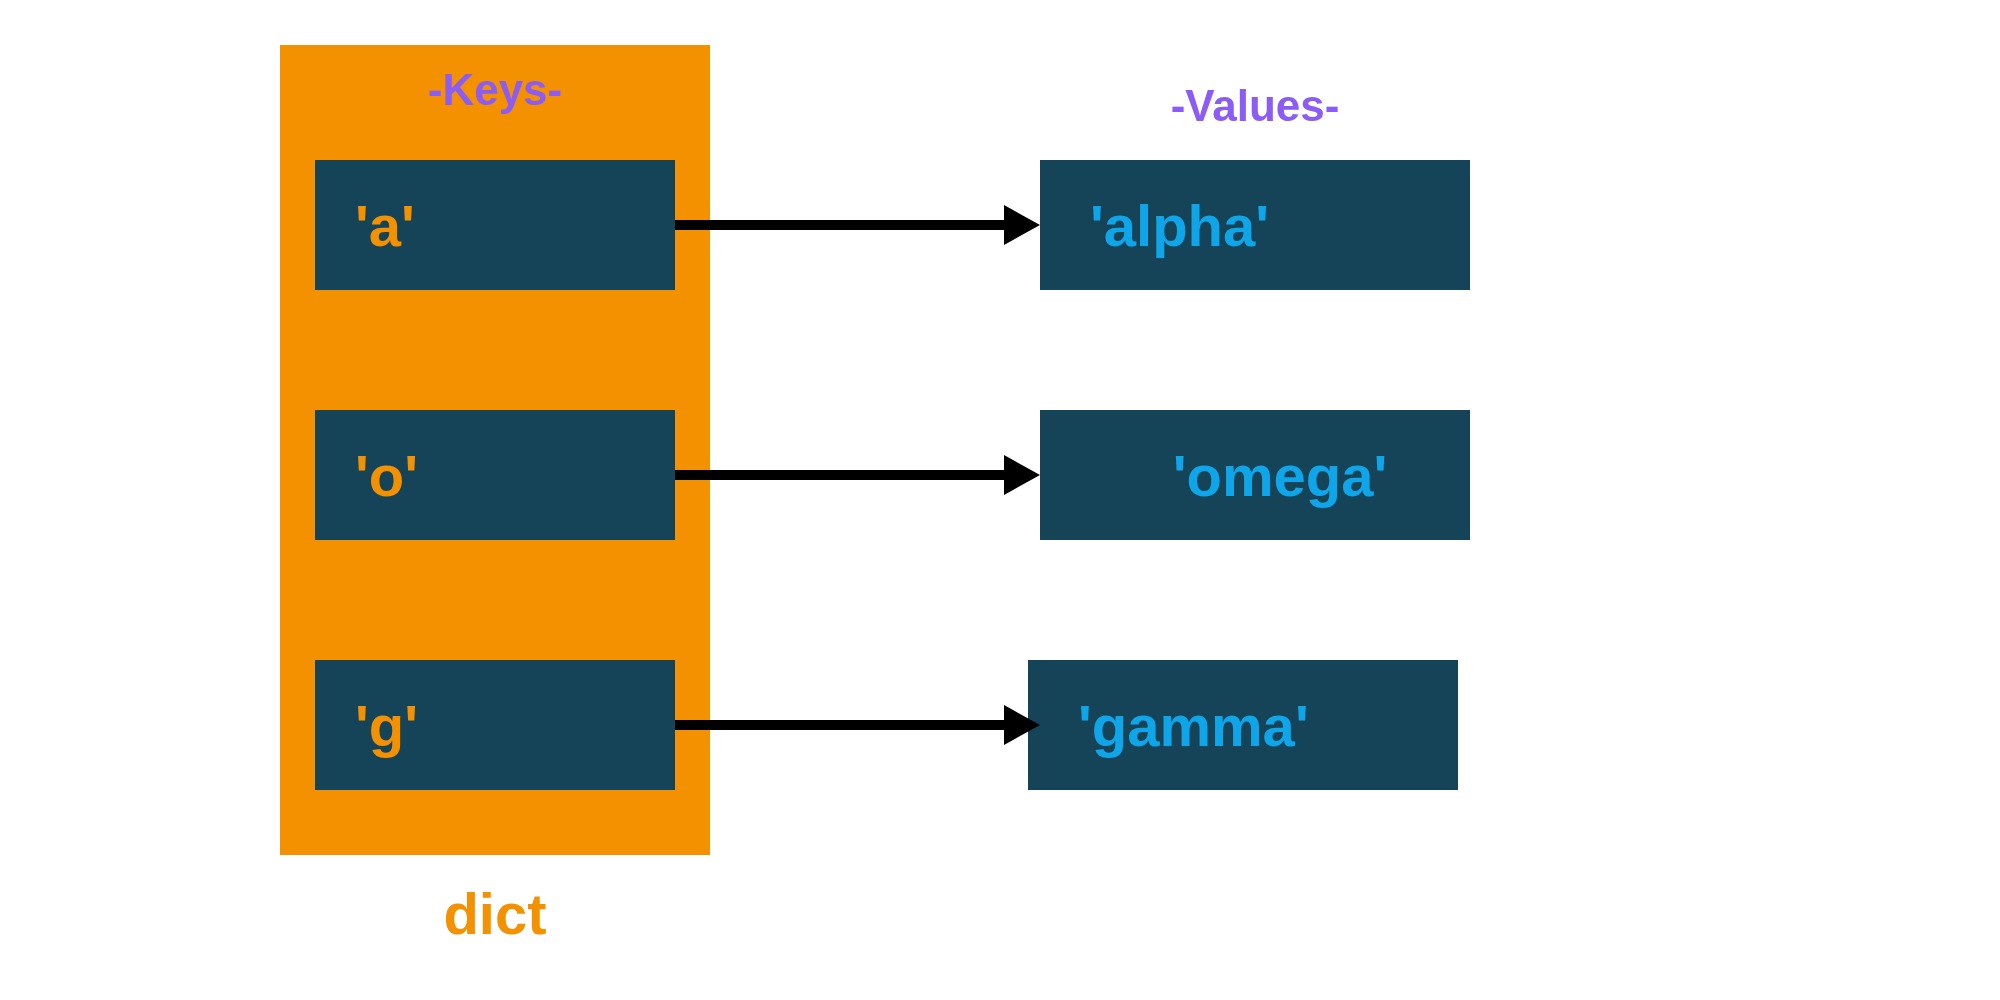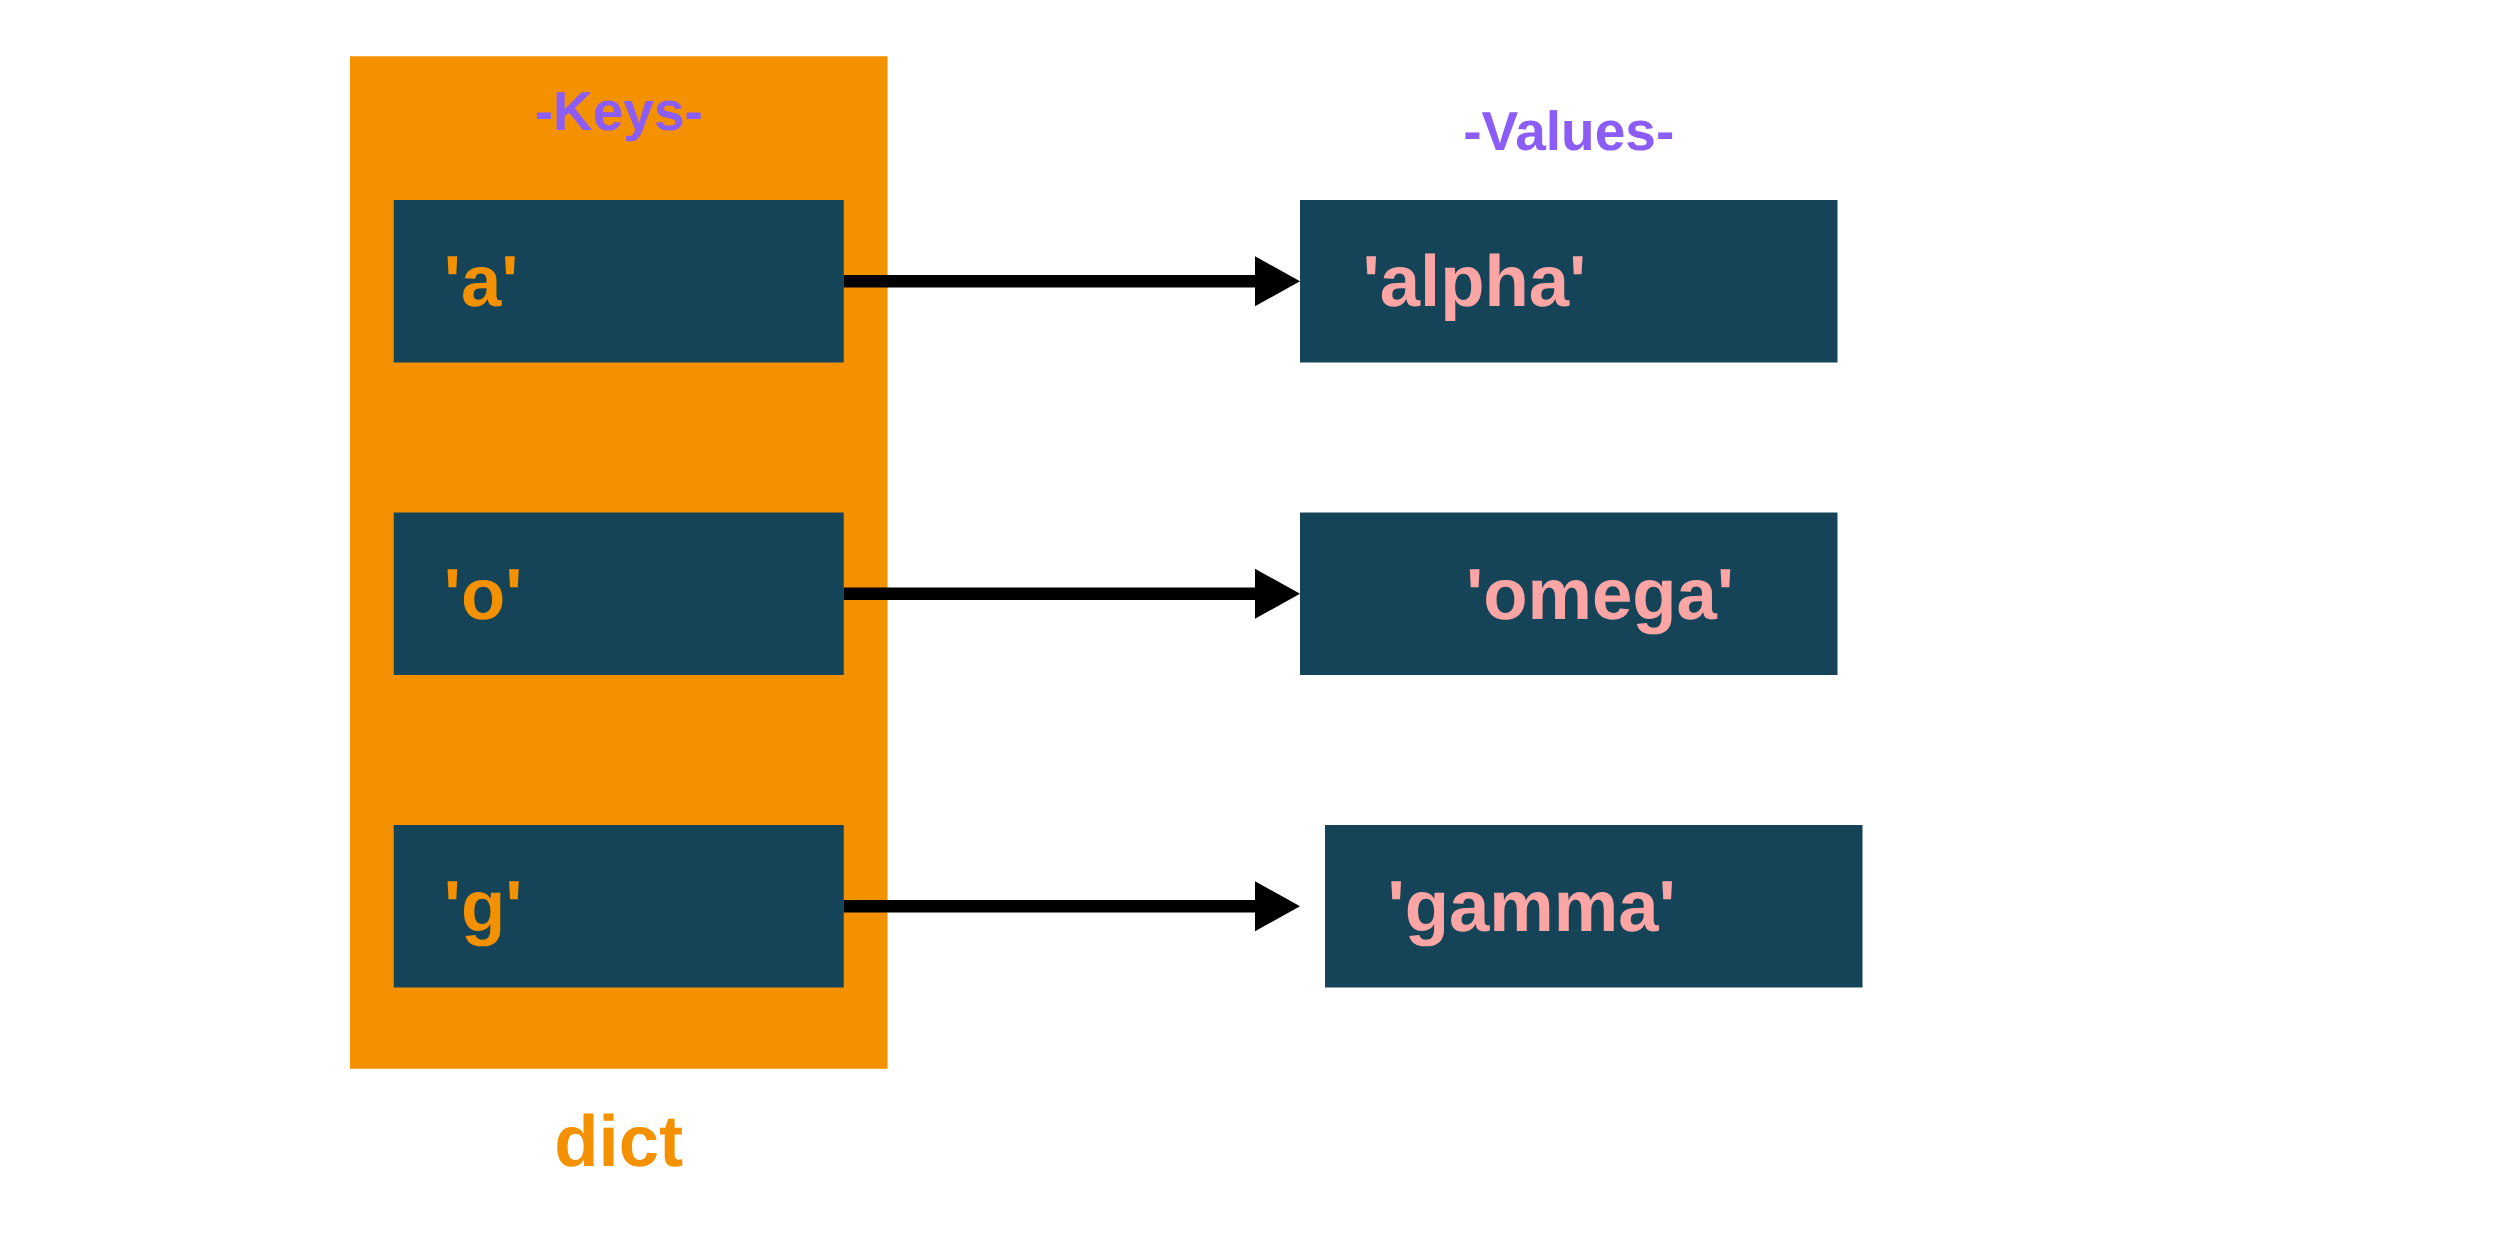--- a/index.html
+++ b/index.html
@@ -52,30 +52,30 @@
       font-weight: 800;
     }
     .value-box {
       position: absolute;
       background: #154459;
       width: 430px;
       height: 130px;
       display: flex;
       align-items: center;
       padding-left: 50px;
-      color: #fca5a5;
+      color: #0ea5e9;
       font-size: 58px;
       font-weight: 800;
     }
     .key-0 { left: 315px; top: 160px; }
     .key-1 { left: 315px; top: 410px; }
     .key-2 { left: 315px; top: 660px; }
     .value-0 { left: 1040px; top: 160px; }
     .value-1 { left: 1040px; top: 410px; justify-content: center; }
-    .value-2 { left: 1060px; top: 660px; }
+    .value-2 { left: 1028px; top: 660px; }
     .arrow {
       position: absolute;
       left: 675px;
       width: 365px;
       height: 10px;
     }
     .arrow-line {
       position: absolute;
       left: 0;
       top: 0;

